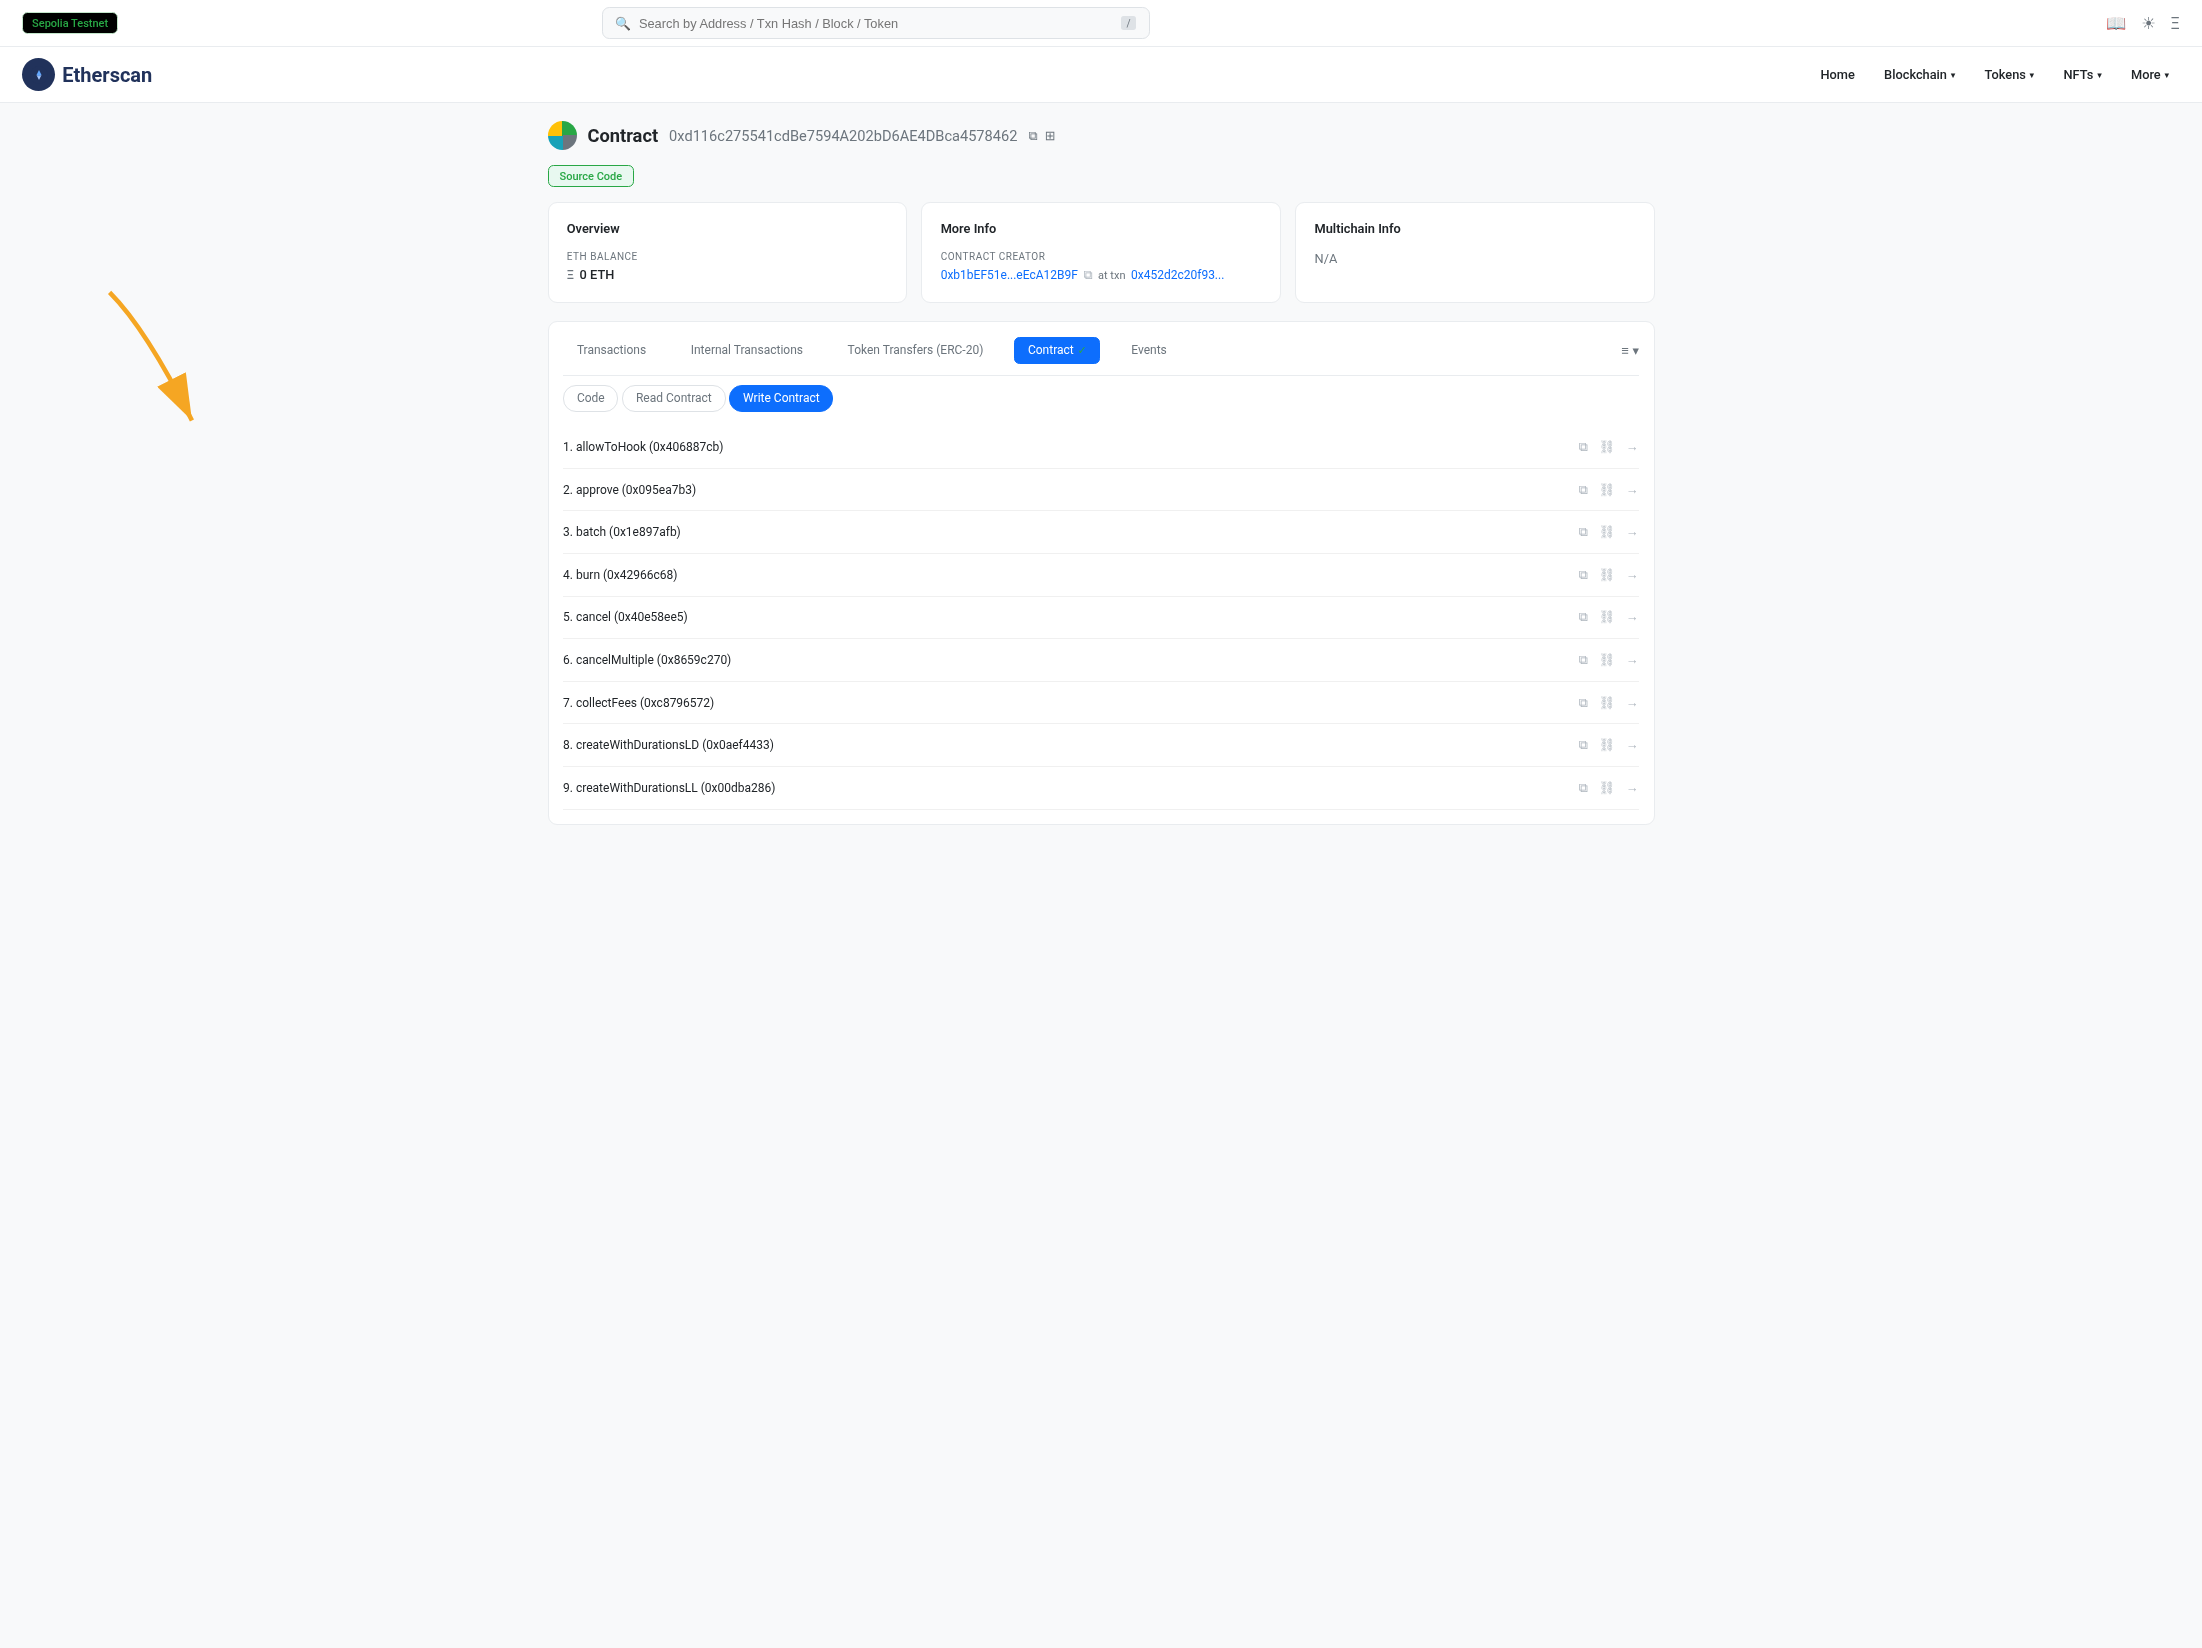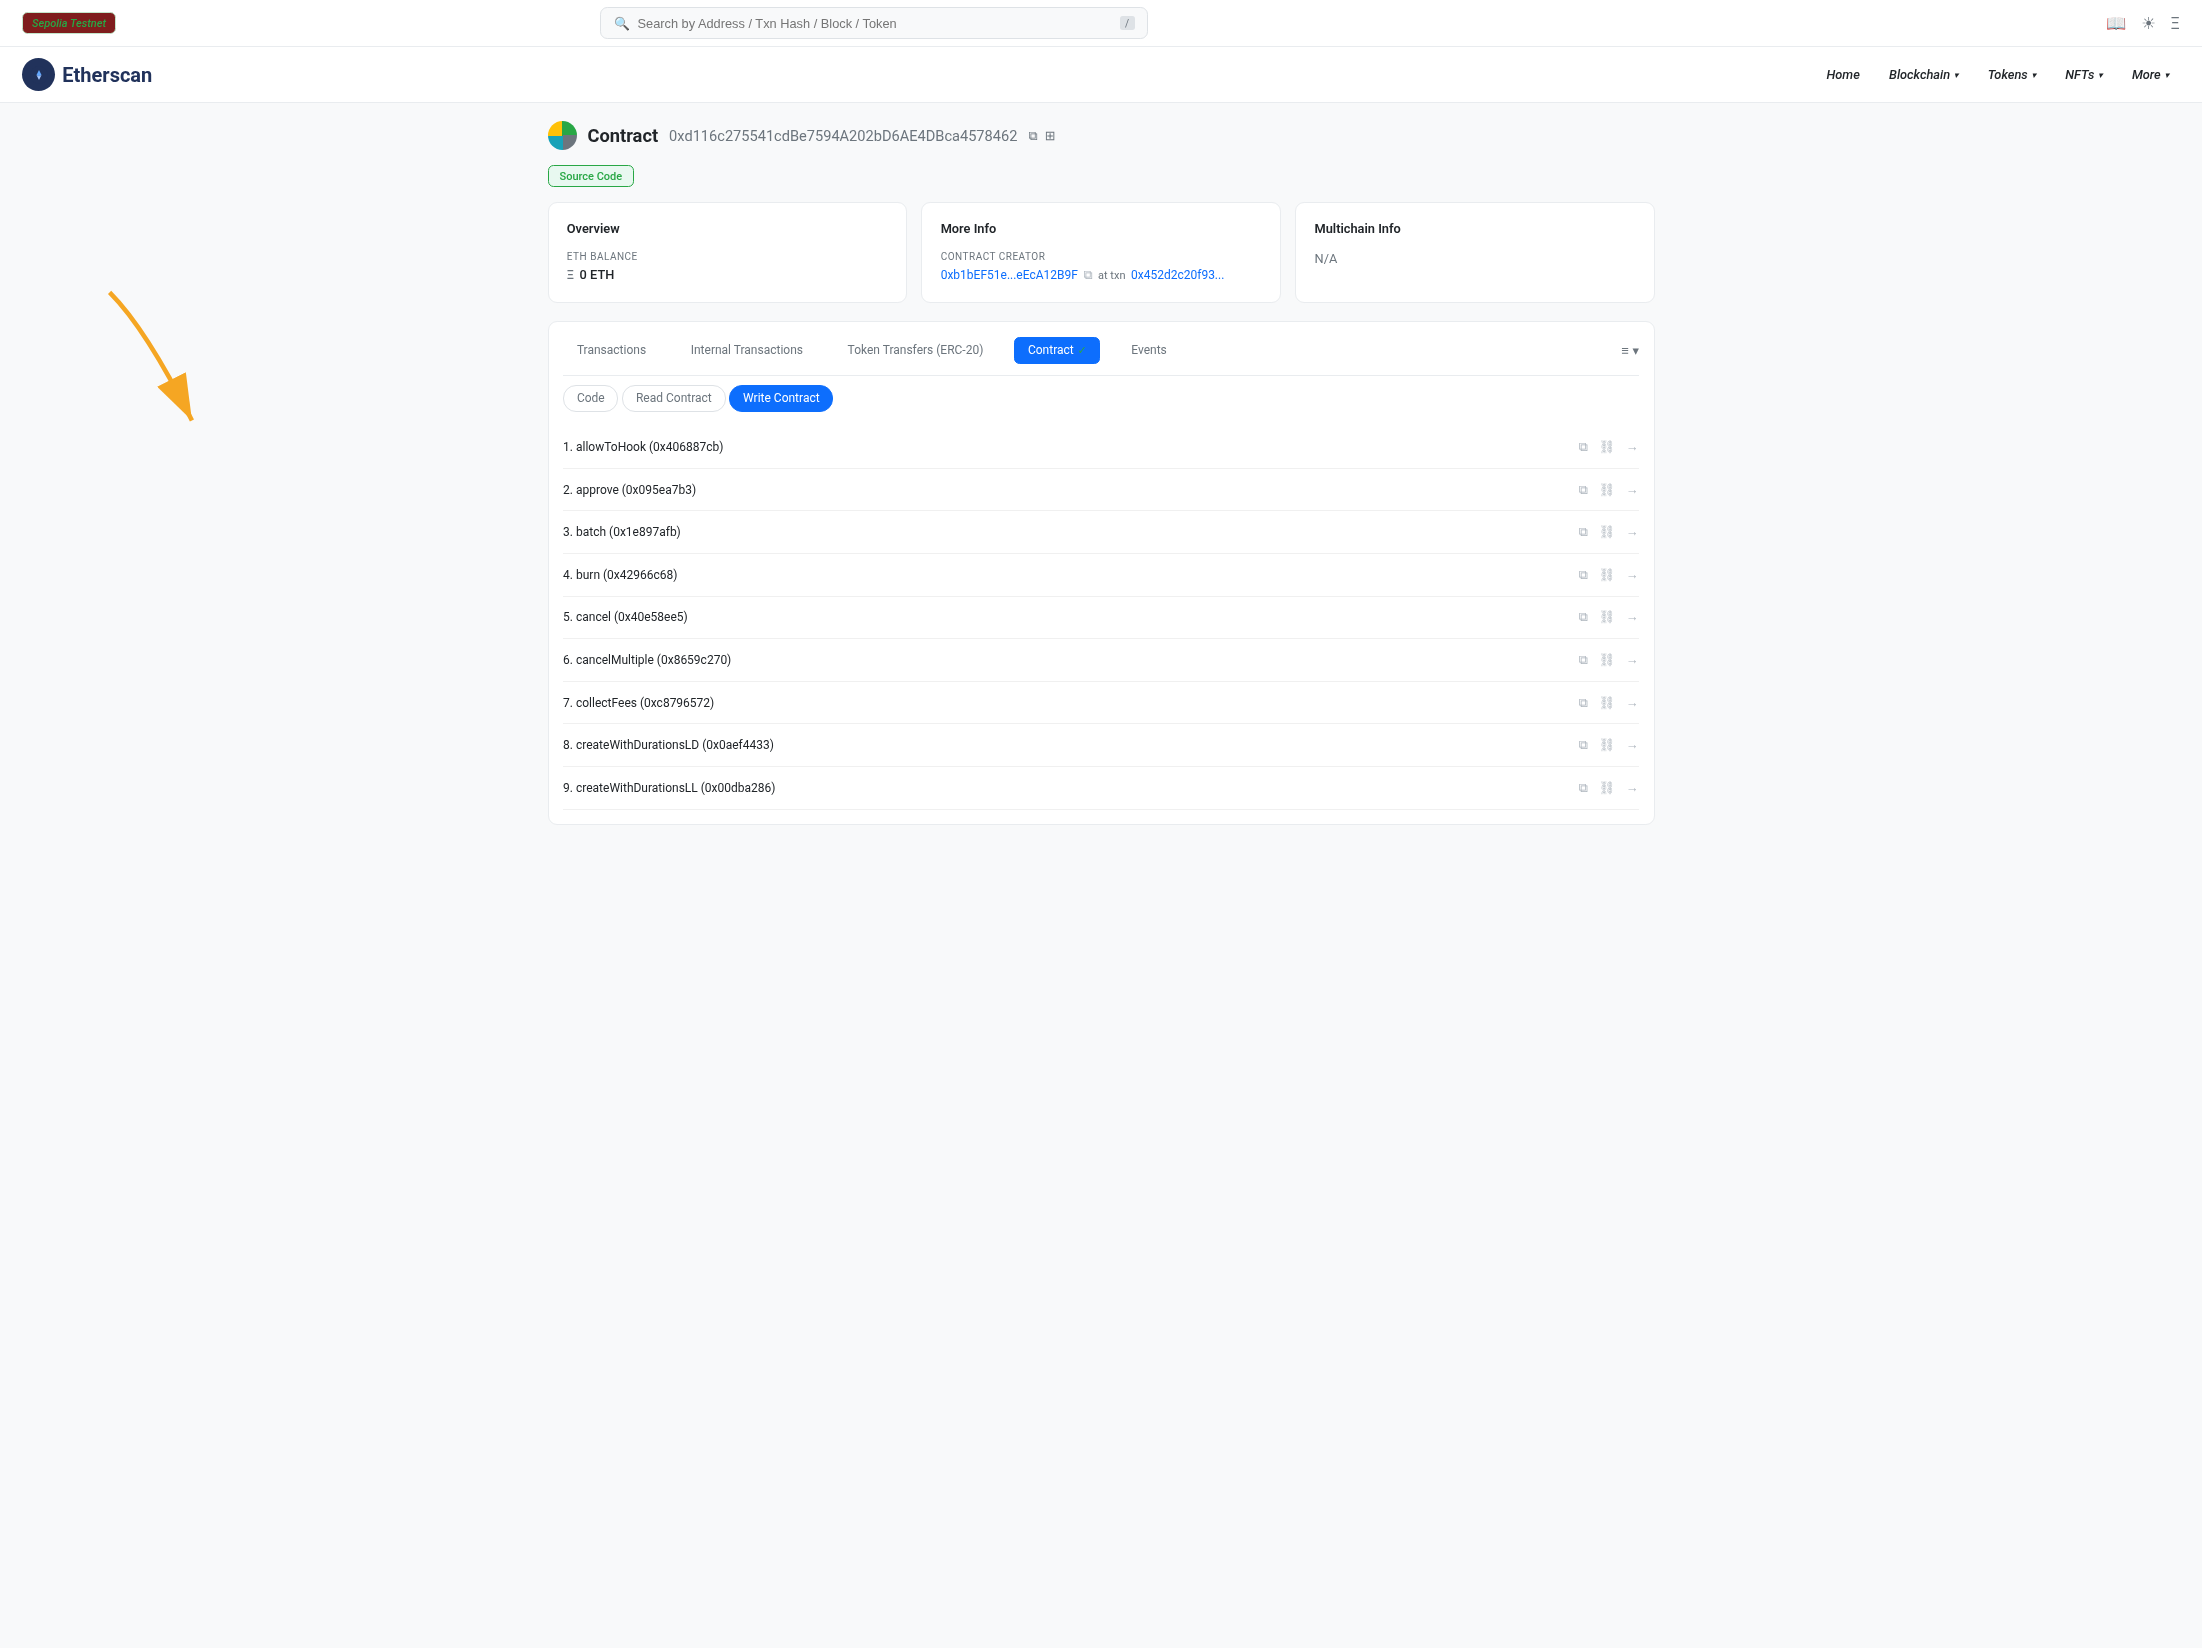--- a/index.html
+++ b/index.html
@@ -1,32 +1,32 @@
 <!DOCTYPE html>
 <html style="font-size:14.6px"><head>
   <meta charset="utf-8">
   <style>
     * { box-sizing: border-box; margin: 0; padding: 0; }
     body { font-family: -apple-system, BlinkMacSystemFont, 'Segoe UI', Roboto, sans-serif; font-size: 12.8px; background: #f8f9fa; color: #212529; }
 
     
     .topbar { background: #fff; border-bottom: 0.9px solid #e9ecef; padding: 7.3px 22px; display: flex; align-items: center; gap: 11px; }
-    .topbar-network { background: #7f1d1d; color: #28a745; border: 0.9px solid #c3e6cb; border-radius: 5.5px; padding: 3.7px 9.1px; font-size: 11px; font-weight: 500; font-style: italic; }
+    .topbar-network { background: #000000; color: #28a745; border: 0.9px solid #c3e6cb; border-radius: 5.5px; padding: 3.7px 9.1px; font-size: 11px; font-weight: 500; }
     .topbar-search { flex: 1; display: flex; align-items: center; background: #f8f9fa; border: 0.9px solid #dee2e6; border-radius: 7.3px; padding: 7.3px 12.8px; gap: 7.3px; max-width: 548px; margin: 0 auto; }
     .topbar-search input { border: none; background: transparent; outline: none; flex: 1; font-size: 12.8px; color: #6c757d; }
     .topbar-search .slash-key { background: #dee2e6; border-radius: 2.7px; padding: 1.8px 5.5px; font-size: 10px; color: #6c757d; }
     .topbar-icons { display: flex; align-items: center; gap: 14.6px; margin-left: auto; }
     .topbar-icon { color: #6c757d; cursor: pointer; font-size: 16.4px; }
 
     
     .navbar { background: #fff; border-bottom: 0.9px solid #e9ecef; padding: 11px 22px; display: flex; align-items: center; }
     .logo { display: flex; align-items: center; gap: 7.3px; font-size: 20px; font-weight: 700; color: #21325b; text-decoration: none; }
     .logo-icon { width: 33px; height: 33px; background: #21325b; border-radius: 50%; display: flex; align-items: center; justify-content: center; color: white; font-weight: bold; font-size: 14.6px; }
     .nav-items { display: flex; align-items: center; gap: 7.3px; margin-left: auto; }
-    .nav-item { padding: 7.3px 11px; color: #212529; cursor: pointer; font-size: 12.8px; display: flex; align-items: center; gap: 3.7px; font-weight: 500; font-style: italic; }
+    .nav-item { padding: 7.3px 11px; color: #212529; cursor: pointer; font-size: 12.8px; display: flex; align-items: center; gap: 3.7px; font-weight: 500; }
 
     
     .main { padding: 18.3px 22px; max-width: 1151px; margin: 0 auto; }
 
     
     .contract-header { display: flex; align-items: center; gap: 11px; margin-bottom: 14.6px; }
     .contract-icon { width: 29px; height: 29px; border-radius: 50%; background: conic-gradient(#28a745 0deg 90deg, #6c757d 90deg 180deg, #17a2b8 180deg 270deg, #ffc107 270deg 360deg); }
     .contract-title { font-size: 18.3px; font-weight: 700; color: #212529; }
     .contract-address { font-size: 14.6px; color: #6c757d; font-weight: 400; }
     .header-icons { display: flex; gap: 7.3px; color: #6c757d; cursor: pointer; }

